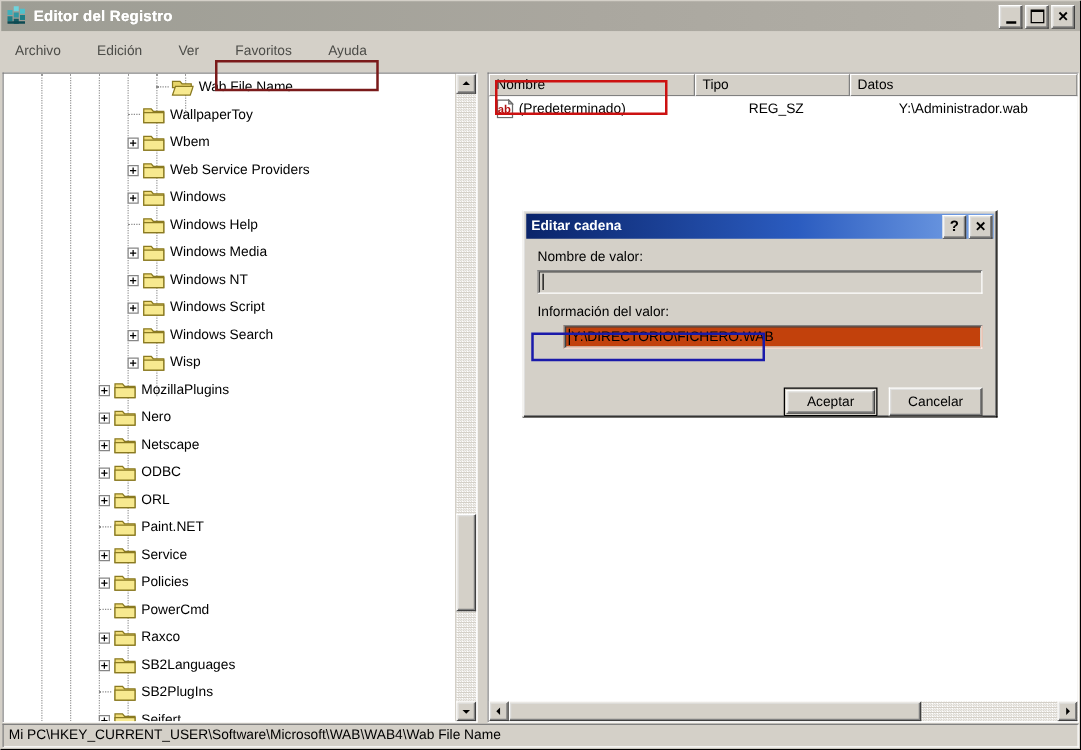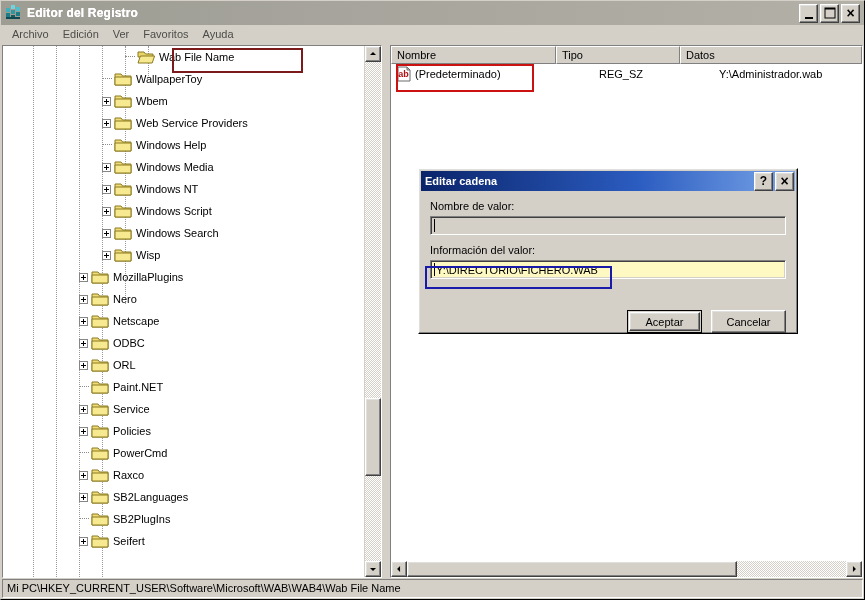--- a/index.html
+++ b/index.html
@@ -82,27 +82,28 @@
     line-height: 1;
     color: #000;
     font-family: "Liberation Sans", sans-serif;
   }
   .cbtn-min .gl { width: 8px; height: 3px; border-bottom: 2px solid #000; transform: translate(-50%, 1px); }
   .cbtn-max .gl { width: 9px; height: 8px; border: 1px solid #000; border-top-width: 2px; }
   .cbtn-close .gl { font-size: 14px; font-weight: bold; transform: translate(-50%,-52%); }
 
   
   .menubar {
-    height: 19px;
+    height: 32px;
     min-height: 19px;
     background: #d4d0c8;
     display: flex;
     align-items: center;
     padding-left: 4px;
     box-sizing: border-box;
+    gap: 15px;
   }
   .menuitem {
     color: #4c4c48;
     padding: 1px 7px 2px 7px;
     font-size: 11px;
     white-space: nowrap;
     cursor: default;
   }
 
   
@@ -336,21 +337,21 @@
     border-color: #808080 #ffffff #ffffff #808080;
     box-shadow: inset 1px 1px 0 #404040, inset -1px -1px 0 #d4d0c8;
     box-sizing: border-box;
     display: flex;
     align-items: center;
     padding-left: 3px;
     font-size: 11px;
     color: #000;
     margin-bottom: 9px;
   }
-  .dlg-input.editable { background: #fef9c3; }
+  .dlg-input.editable { background: #c2410c; margin-left: 21px; }
   .caret { display:inline-block; width:1px; height:13px; background:#000; margin-right:1px; }
   .dlg-actions {
     display: flex;
     justify-content: flex-end;
     gap: 9px;
     padding: 3px 11px 0 0;
   }
   .pbtn {
     width: 75px; height: 23px;
     background: #d4d0c8;
@@ -471,20 +472,29 @@
                 <span class="tlabel">Wbem</span>
               </div>
               <div class="tnode">
                 <div class="tind" style="width: 99px;"></div>
                 <div class="plus"></div>
                 <span class="folder"><svg width="18" height="16" viewBox="0 0 18 16">
                     <path d="M1 3 h6 l1.6 2 h8.4 v9 h-16 z" fill="#f0dc78" stroke="#8a7a20" stroke-width="1"></path>
                     <path d="M1 6 h16 v8 h-16 z" fill="#f7e98f" stroke="#8a7a20" stroke-width="1"></path>
                   </svg></span>
                 <span class="tlabel">Web Service Providers</span>
+              </div>
+              <div class="tnode">
+                <div class="tind" style="width: 99px;"></div>
+                <div class="plus"></div>
+                <span class="folder"><svg width="18" height="16" viewBox="0 0 18 16">
+                    <path d="M1 3 h6 l1.6 2 h8.4 v9 h-16 z" fill="#f0dc78" stroke="#8a7a20" stroke-width="1"></path>
+                    <path d="M1 6 h16 v8 h-16 z" fill="#f7e98f" stroke="#8a7a20" stroke-width="1"></path>
+                  </svg></span>
+                <span class="tlabel">Windows</span>
               </div>
               <div class="tnode">
                 <div class="tind" style="width: 99px;"></div>
                 <div class="dash"></div>
                 <div style="width: 1px; flex: 0 0 auto;"></div>
                 <span class="folder"><svg width="18" height="16" viewBox="0 0 18 16">
                     <path d="M1 3 h6 l1.6 2 h8.4 v9 h-16 z" fill="#f0dc78" stroke="#8a7a20" stroke-width="1"></path>
                     <path d="M1 6 h16 v8 h-16 z" fill="#f7e98f" stroke="#8a7a20" stroke-width="1"></path>
                   </svg></span>
                 <span class="tlabel">Windows Help</span>

